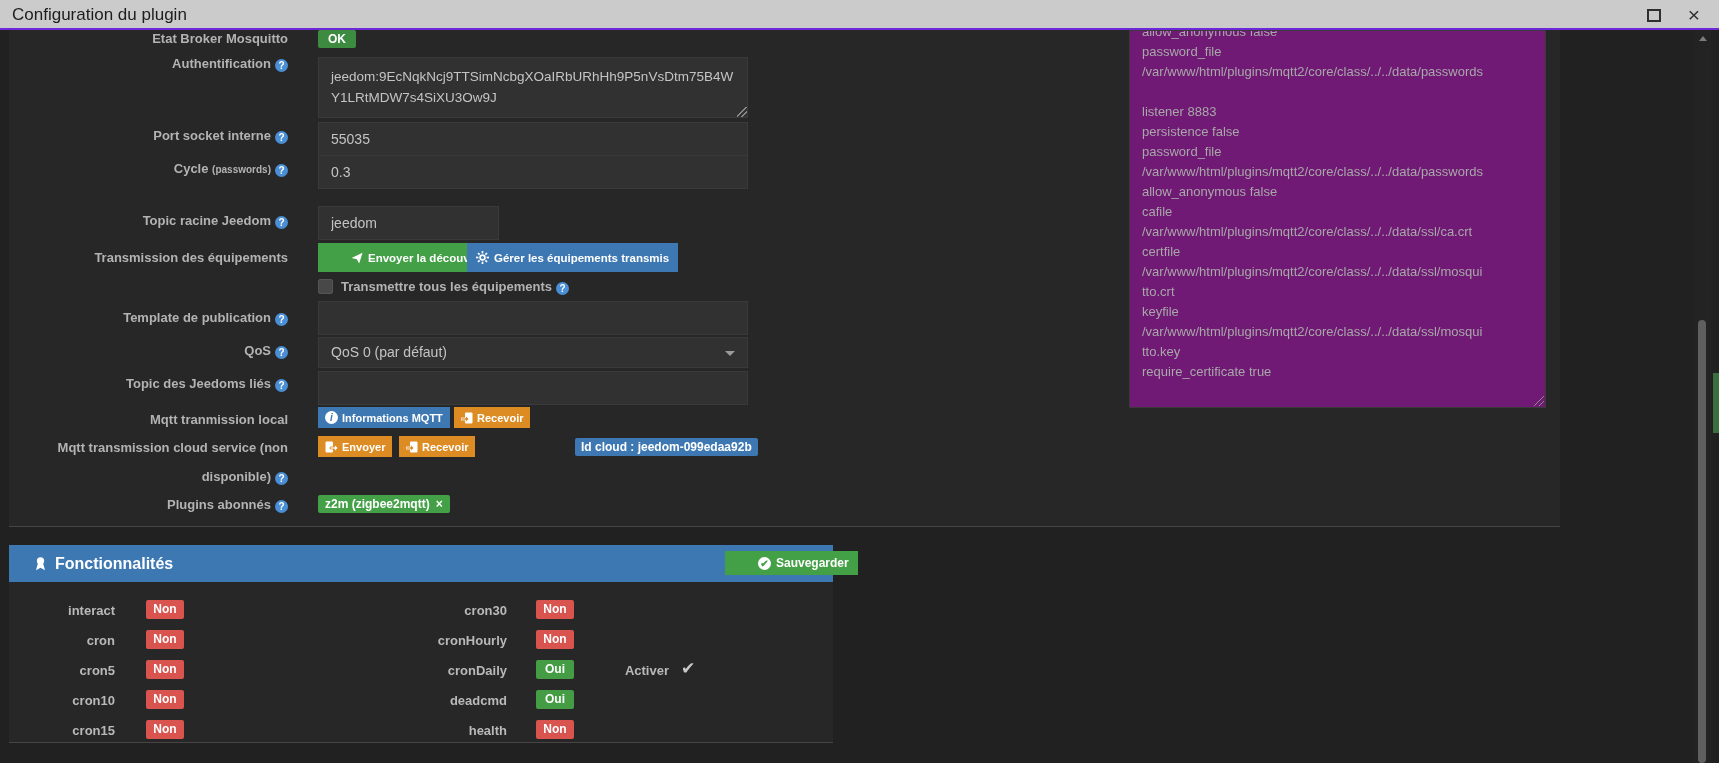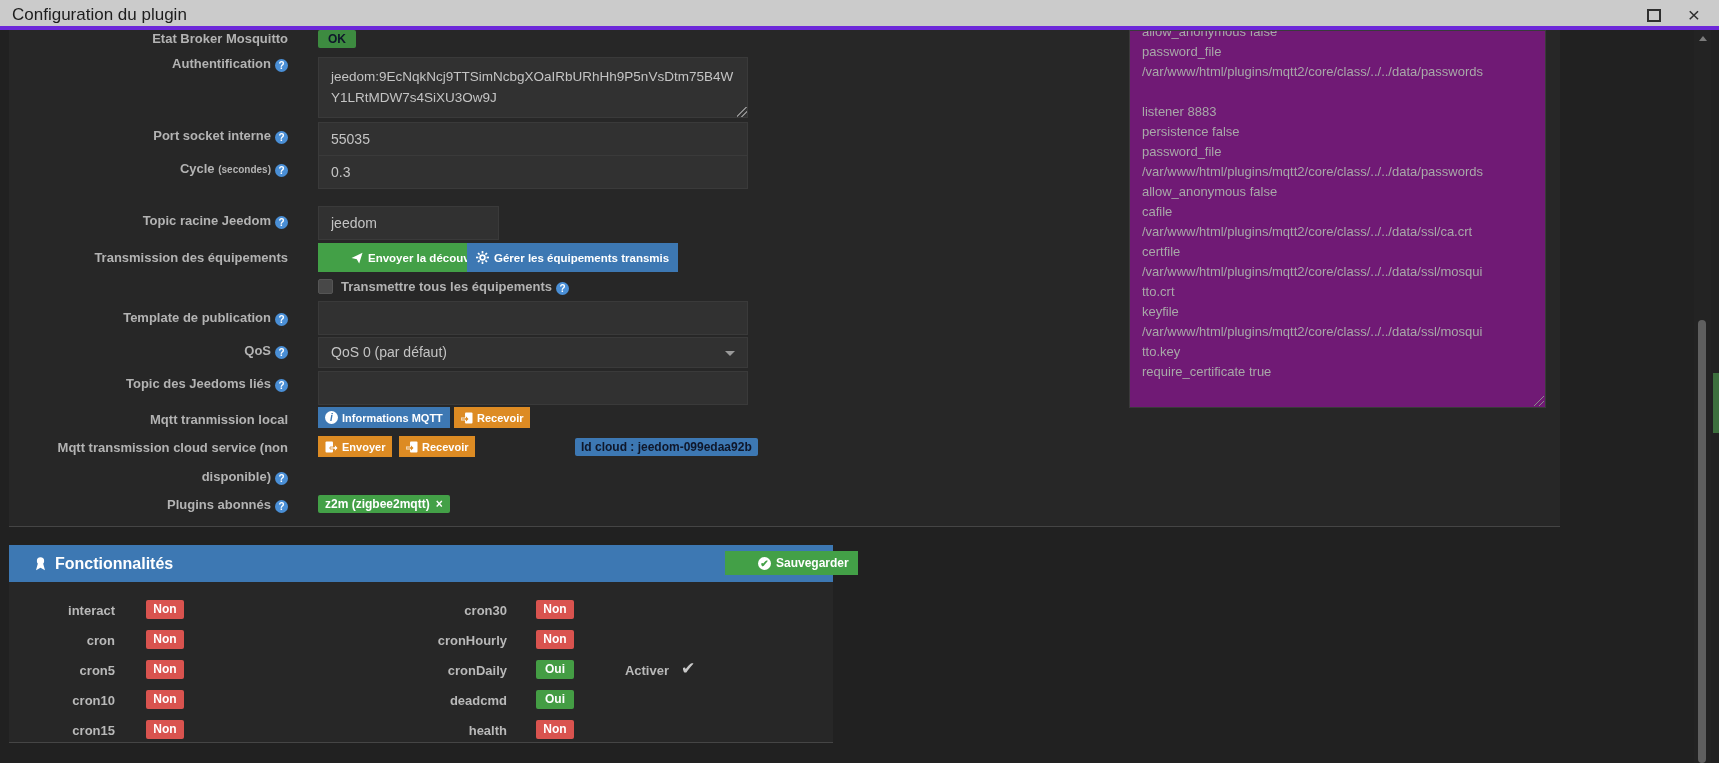--- a/index.html
+++ b/index.html
@@ -1,21 +1,21 @@
 <!DOCTYPE html>
 <html><head>
 <meta charset="utf-8">
 <style>
   * { margin:0; padding:0; box-sizing:border-box; }
   html,body { background:#1c1c1c; }
   body { font-family:"Liberation Sans", sans-serif; }
   .canvas { position:relative; width:1719px; height:763px; overflow:hidden; background:#212121; }
 
   
-  .titlebar { position:absolute; left:0; top:0; width:1719px; height:30px; background:#cbcbcb; border-bottom:4px solid #6d28d9; }
+  .titlebar { position:absolute; left:0; top:0; width:1719px; height:30px; background:#cbcbcb; border-bottom:2px solid #6d28d9; }
   .titlebar .title { position:absolute; left:12px; top:0; line-height:30px; font-size:17px; color:#1d1d1d; }
   .win-btn { position:absolute; top:7px; width:16px; height:16px; cursor:pointer; }
   .win-max { left:1647px; border:2px solid #2f2f2f; top:9px; width:14px; height:13px; }
   .win-close { left:1684px; top:4px; font-size:21px; color:#2f2f2f; line-height:22px; text-align:center; width:20px; height:22px; }
 
   
   .panel-main { position:absolute; left:9px; top:30px; width:1551px; height:497px; background:#272727; border-bottom:1px solid #454545; }
   .panel-feat { position:absolute; left:9px; top:545px; width:824px; height:198px; background:#272727; border-bottom:1px solid #454545; }
   .feat-header { position:absolute; left:9px; top:545px; width:824px; height:37px; background:#3d78b3; }
   .feat-title { position:absolute; left:46px; top:0; line-height:37px; color:#fff; font-size:16px; font-weight:bold; }
@@ -35,21 +35,21 @@
   .select { line-height:28px; padding:0 12px; cursor:pointer; }
   .caret { position:absolute; right:12px; top:13px; width:0; height:0; border-left:5px solid transparent; border-right:5px solid transparent; border-top:5px solid #9a9a9a; }
 
   
   .btn { position:absolute; display:inline-flex; align-items:center; gap:5px; border:none; color:#fff; font-weight:bold; font-size:11.5px; font-family:inherit; padding:0 9px; height:29px; cursor:pointer; white-space:nowrap; }
   .btn-green { background:#43a047;padding-left:33px; }
   .btn-blue { background:#3d78b3; }
   .btn-orange { background:#dd8b23; }
   .btn-xs { height:21px; font-size:11px; padding:0 7px; gap:4px; }
 
-  .badge { position:absolute; color:#0f172a; font-weight:bold; font-size:12px; line-height:18px; text-align:center; border-radius:2px; padding:0 6px; }
+  .badge { position:absolute; color:#ffffff; font-weight:bold; font-size:12px; line-height:18px; text-align:center; border-radius:2px; padding:0 6px; }
   .badge-ok { background:#3d8b40; width:38px; height:18px; }
   .badge-id { background:#3d78b3; height:18px; }
   .tag { position:absolute; background:#43a047; color:#fff; font-weight:bold; font-size:12px; line-height:18px; height:18px; padding:0 7px; border-radius:2px; white-space:nowrap; }
   .tag .close { margin-left:6px; cursor:pointer; font-weight:bold; }
 
   .checkbox { position:absolute; width:15px; height:15px; background:#484848; border:1px solid #555; border-radius:2px; cursor:pointer; }
   .checkmark { position:absolute; color:#c9c9c9; font-size:17px; cursor:pointer; }
 
   
   .cicon { display:inline-block; width:13px; height:13px; border-radius:50%; text-align:center; font-weight:bold; }
@@ -89,21 +89,21 @@
   <div class="lbl" style="top:31px"><span>Etat Broker Mosquitto</span></div>
   <span class="badge badge-ok" style="left:318px; top:30px">OK</span>
 
   <div class="lbl" style="top:56px"><span>Authentification</span><span class="help">?</span></div>
   <textarea class="field txtarea" style="left: 318px; top: 57px; width: 430px; height: 61px;" spellcheck="false">jeedom:9EcNqkNcj9TTSimNcbgXOaIRbURhHh9P5nVsDtm75B4WY1LRtMDW7s4SiXU3Ow9J</textarea>
   <div class="grip" style="left:737px; top:107px"></div>
 
   <div class="lbl" style="top:128px"><span>Port socket interne</span><span class="help">?</span></div>
   <input class="field" style="left: 318px; top: 122px; width: 430px;" value="55035">
 
-  <div class="lbl" style="top:161px"><span>Cycle</span> <span class="sublbl">(secondes)</span><span class="help">?</span></div>
+  <div class="lbl" style="top:161px"><span>Cycle</span> <span class="sublbl">(passwords)</span><span class="help">?</span></div>
   <input class="field" style="left: 318px; top: 155px; width: 430px;" value="0.3">
 
   <div class="lbl" style="top:213px"><span>Topic racine Jeedom</span><span class="help">?</span></div>
   <input class="field" style="left: 318px; top: 206px; width: 181px;" value="jeedom">
 
   <div class="lbl" style="top:250px"><span>Transmission des équipements</span></div>
   <button class="btn btn-green" style="left:318px; top:243px">
     <svg width="12" height="12" viewBox="0 0 12 12">
         <path d="M0.5 6 L11.5 0.8 L8.2 11.4 L5.8 7.2 Z" fill="#fff"></path>
       </svg>

